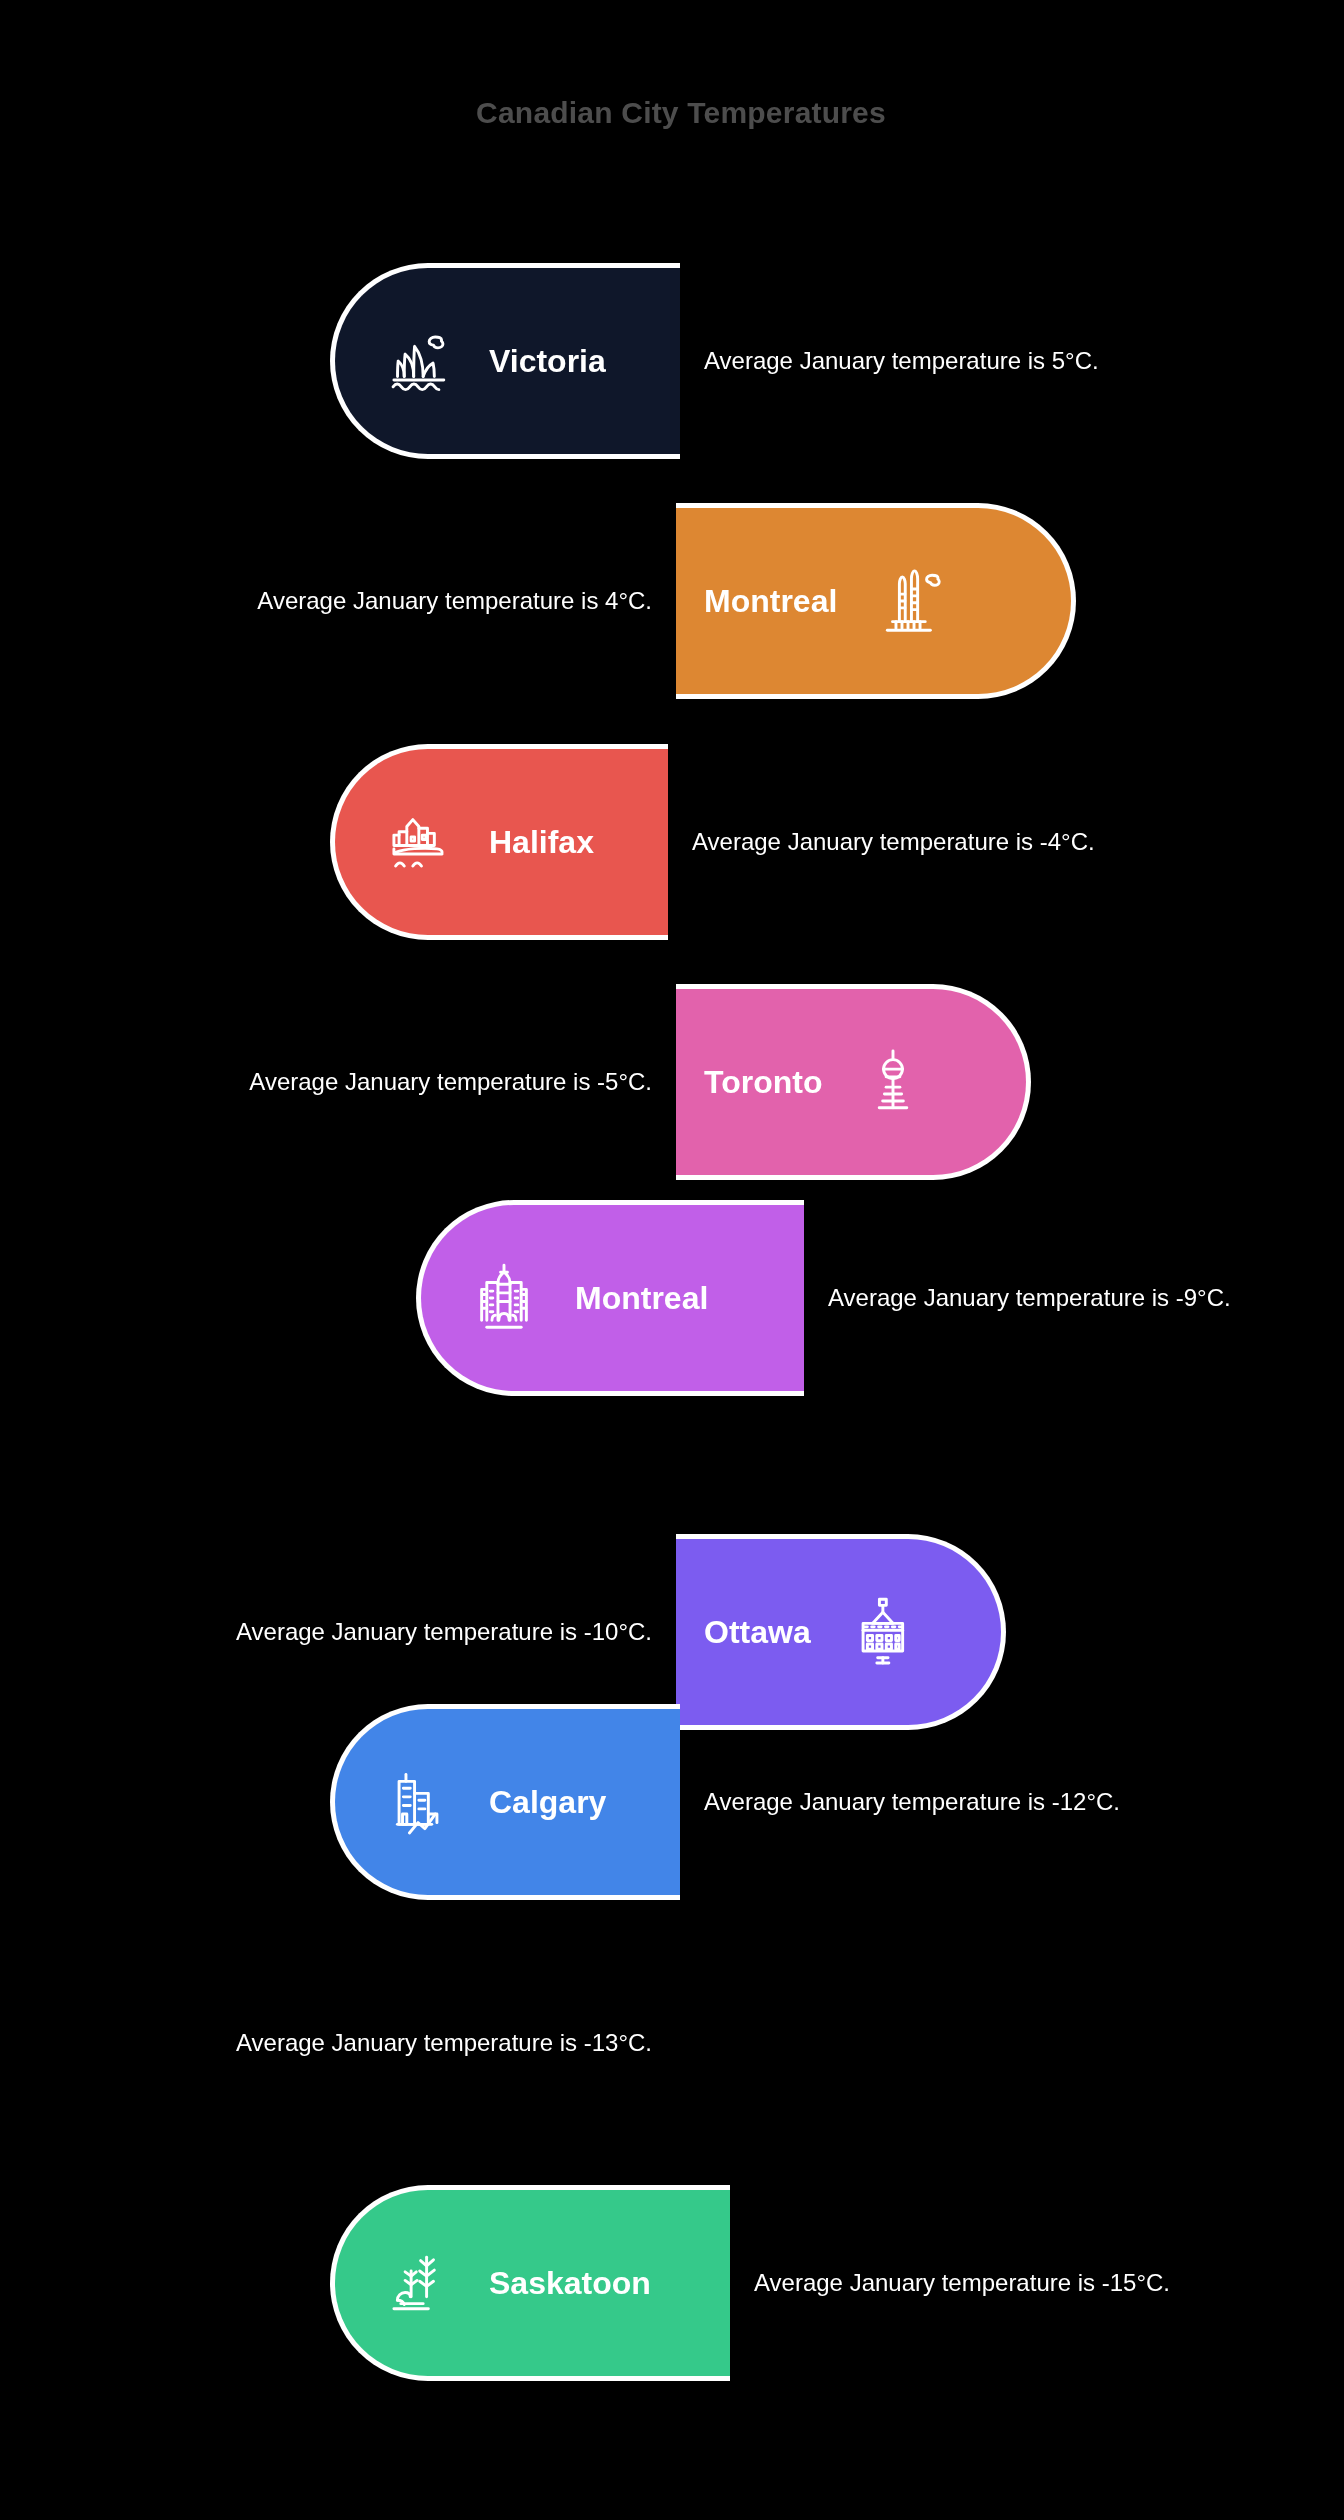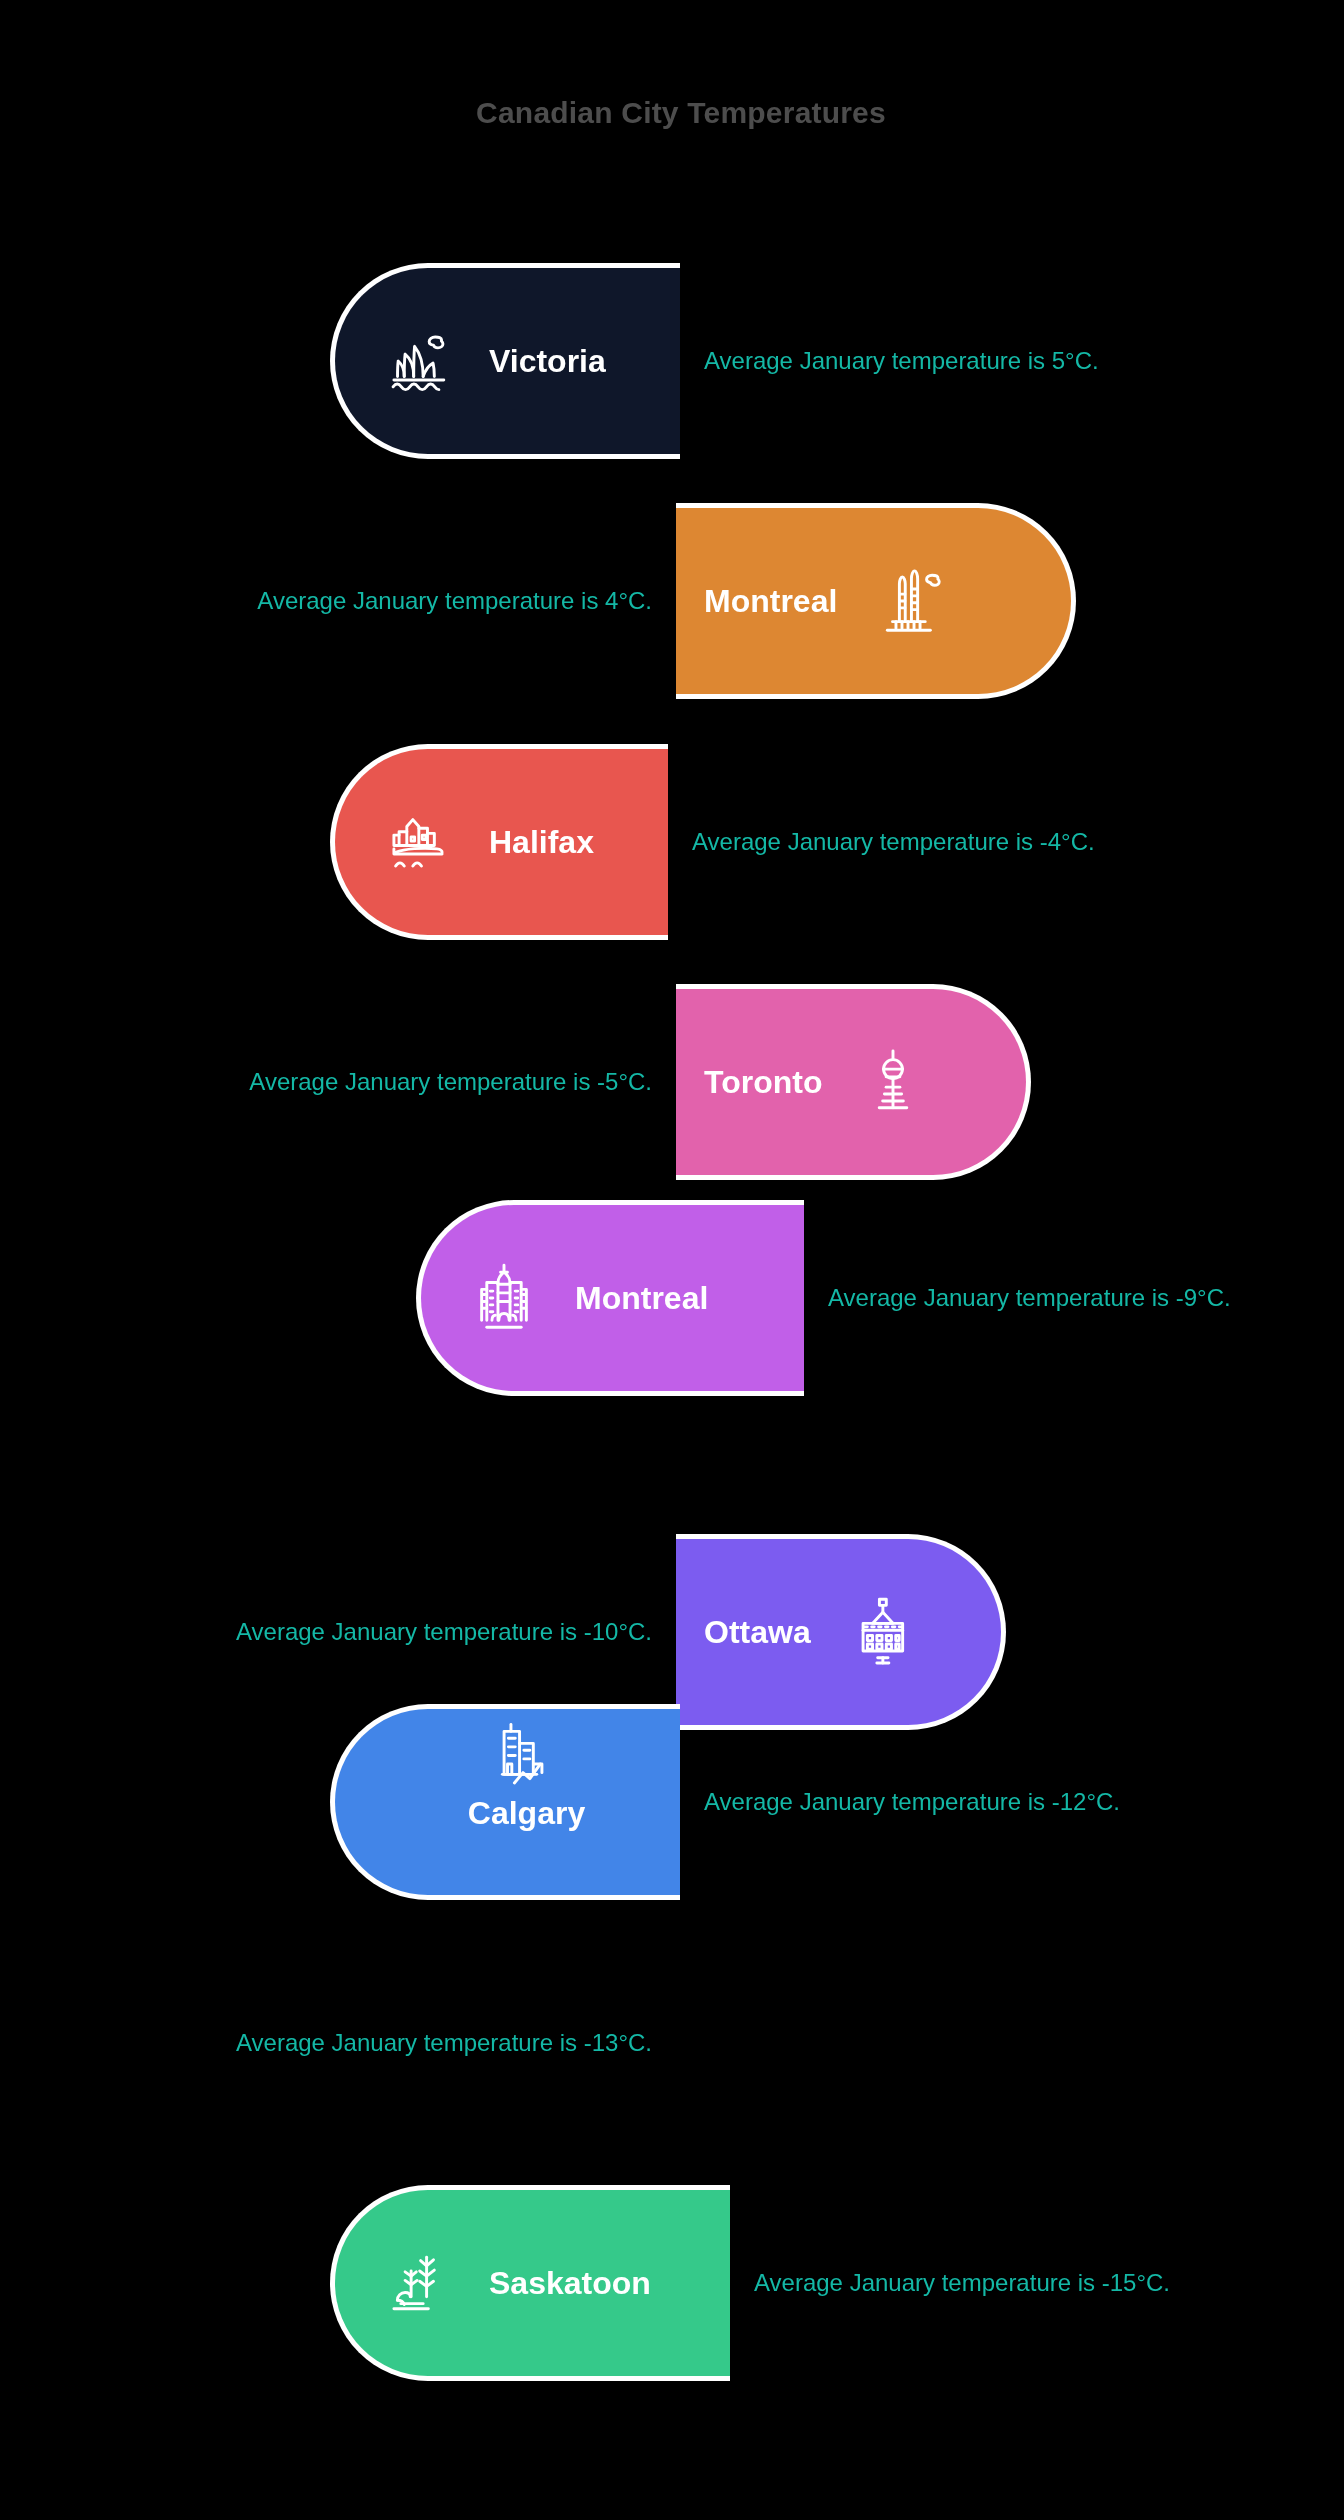--- a/index.html
+++ b/index.html
@@ -71,21 +71,21 @@
     color:#ffffff;
     font-size:32px;
     font-weight:bold;
     white-space:nowrap;
   }
   .pill.rnd-left .pill-name{ margin-left:28px; margin-right:20px;}
   .pill.rnd-right .pill-name{ margin-right:28px;}
 
   
   .caption{
-    color:#14b8a6;
+    color:#ffffff;
     font-size:24px;
     line-height:1.45;
     width:430px;
     flex:0 0 auto;
   }
   .caption.cap-right{ margin-left:24px; text-align:left;}
   .caption.cap-left{ margin-right:24px; text-align:right;}
 </style>
 </head>
 <body>
@@ -207,21 +207,21 @@
     <path d="M33 64h6v6h-6zM44 64h6v6h-6zM55 64h6v6h-6zM66 64h4v6h-4z"></path>
     <path d="M30 44h3M38 44h3M46 44h3M54 44h3M62 44h3M70 44h3"></path>
     <path d="M45 80h12"></path>
     <path d="M51 80v6"></path>
     <path d="M44 86h14"></path>
   </svg>
           </span>
         </div>
       </div>
       <div class="row left" style="top: 1702px;">
-        <div class="pill rnd-left" style="background: rgb(66, 133, 232); width: 350px; flex-direction: column;">
+        <div class="pill rnd-left" style="background: rgb(66, 133, 232); width: 350px;">
           <span class="pill-icon">
             <svg id="ico-downtown-growth-icon" viewBox="0 0 100 100" fill="none" stroke="#ffffff" stroke-width="3.4" stroke-linecap="round" stroke-linejoin="round">
     <path d="M36 18v8"></path>
     <path d="M28 26h18v50H28z"></path>
     <path d="M46 40h16v36H46"></path>
     <path d="M33 34h8M33 44h8M33 54h8"></path>
     <path d="M51 48h7M51 58h7"></path>
     <path d="M32 64h5v12h-5z"></path>
     <path d="M26 76h40"></path>
     <path d="M40 86l10-12 8 7 12-17"></path>

